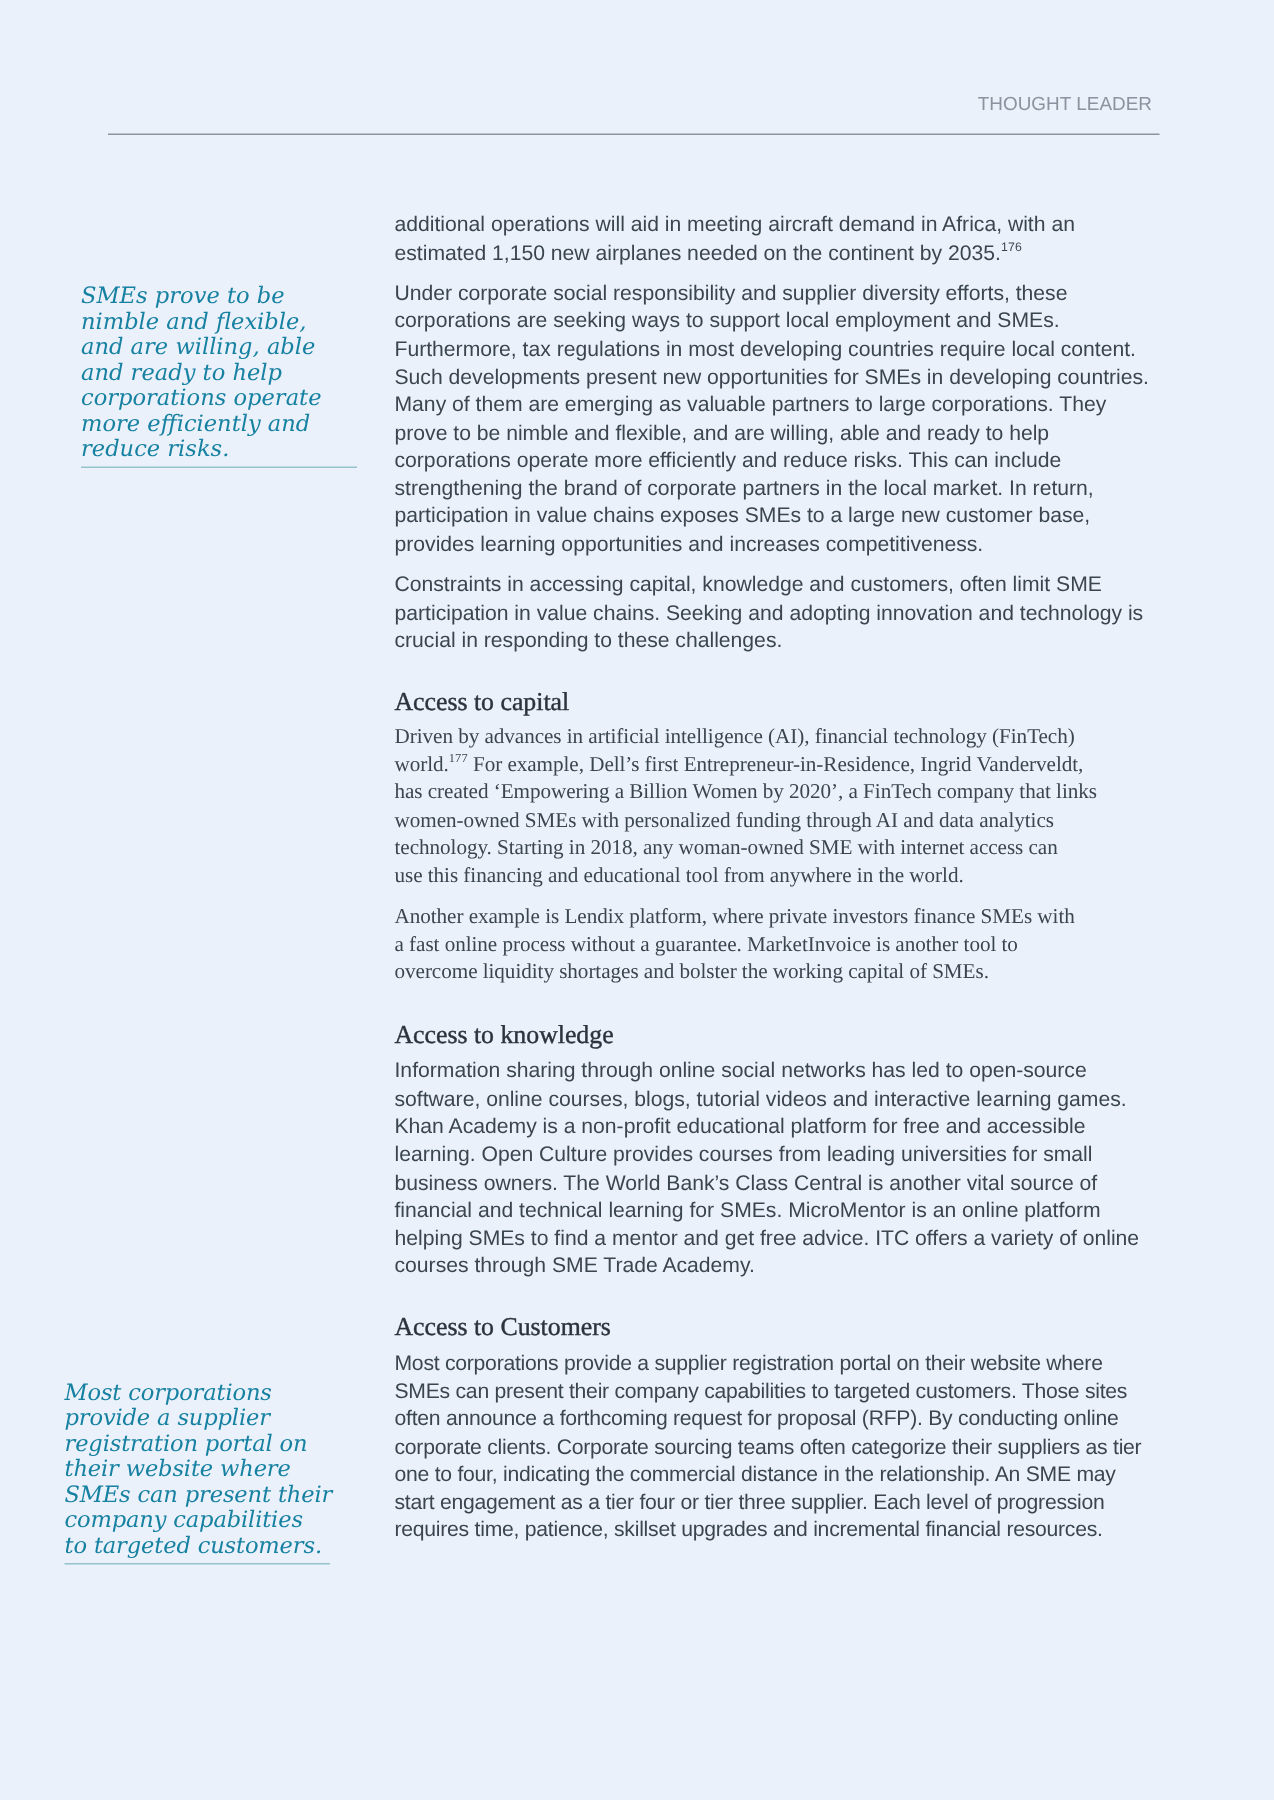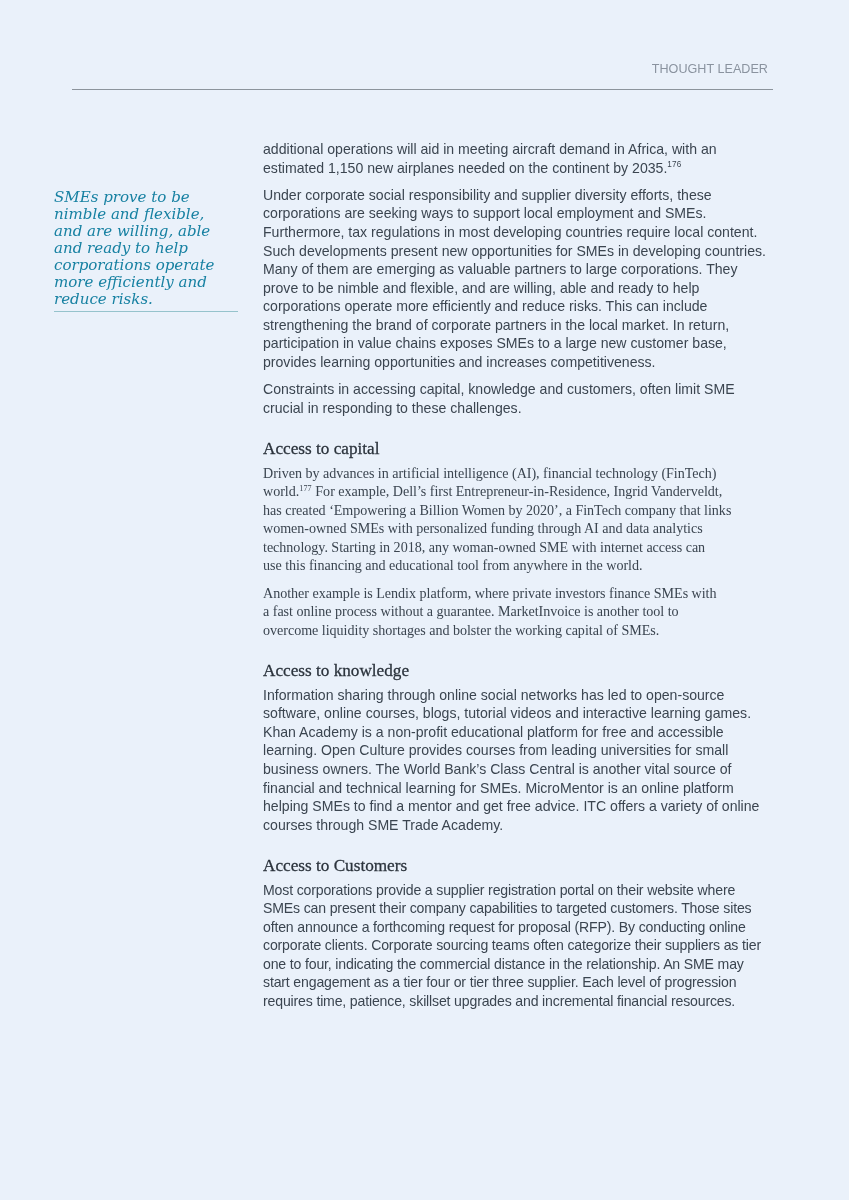--- a/index.html
+++ b/index.html
@@ -45,40 +45,51 @@
   <div class="quote" id="quote0" style="top:189px;">
       <div class="qline">SMEs prove to be</div>
       <div class="qline">nimble and flexible,</div>
       <div class="qline">and are willing, able</div>
       <div class="qline">and ready to help</div>
       <div class="qline">corporations operate</div>
       <div class="qline">more efficiently and</div>
       <div class="qline">reduce risks.</div>
       <div class="qrule"></div>
     </div>
+  <div class="quote" id="quote1" style="top:920px;left:43px;">
+      <div class="qline">Most corporations</div>
+      <div class="qline">provide a supplier</div>
+      <div class="qline">registration portal on</div>
+      <div class="qline">their website where</div>
+      <div class="qline">SMEs can present their</div>
+      <div class="qline">company capabilities</div>
+      <div class="qline">to targeted customers.</div>
+      <div class="qrule"></div>
+    </div>
 
   <div class="col-main" id="main-column">
       <div class="para">
         <div>additional operations will aid in meeting aircraft demand in Africa, with an</div>
         <div>estimated 1,150 new airplanes needed on the continent by 2035.<sup>176</sup></div>
       </div>
       <div class="para">
         <div>Under corporate social responsibility and supplier diversity efforts, these</div>
         <div>corporations are seeking ways to support local employment and SMEs.</div>
         <div>Furthermore, tax regulations in most developing countries require local content.</div>
         <div>Such developments present new opportunities for SMEs in developing countries.</div>
         <div>Many of them are emerging as valuable partners to large corporations. They</div>
         <div>prove to be nimble and flexible, and are willing, able and ready to help</div>
         <div>corporations operate more efficiently and reduce risks. This can include</div>
         <div>strengthening the brand of corporate partners in the local market. In return,</div>
         <div>participation in value chains exposes SMEs to a large new customer base,</div>
         <div>provides learning opportunities and increases competitiveness.</div>
       </div>
       <div class="para">
         <div>Constraints in accessing capital, knowledge and customers, often limit SME</div>
+        <div>participation in value chains. Seeking and adopting innovation and technology is</div>
         <div>crucial in responding to these challenges.</div>
       </div>
       <div class="heading">Access to capital</div>
       <div class="para track-sm">
         <div>Driven by advances in artificial intelligence (AI), financial technology (FinTech)</div>
         <div>world.<sup>177</sup> For example, Dell’s first Entrepreneur-in-Residence, Ingrid Vanderveldt,</div>
         <div>has created ‘Empowering a Billion Women by 2020’, a FinTech company that links</div>
         <div>women-owned SMEs with personalized funding through AI and data analytics</div>
         <div>technology. Starting in 2018, any woman-owned SME with internet access can</div>
         <div>use this financing and educational tool from anywhere in the world.</div>

